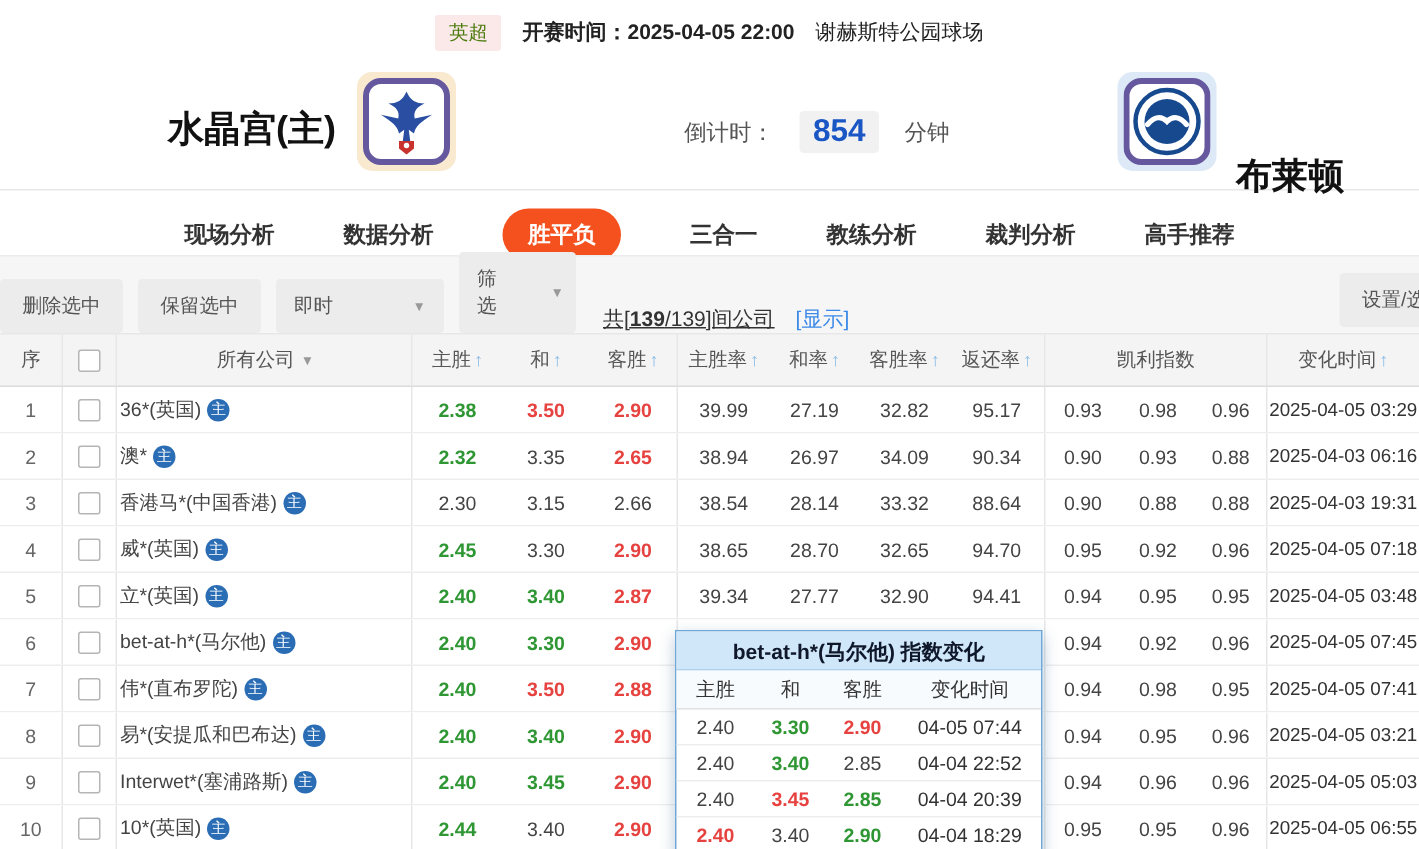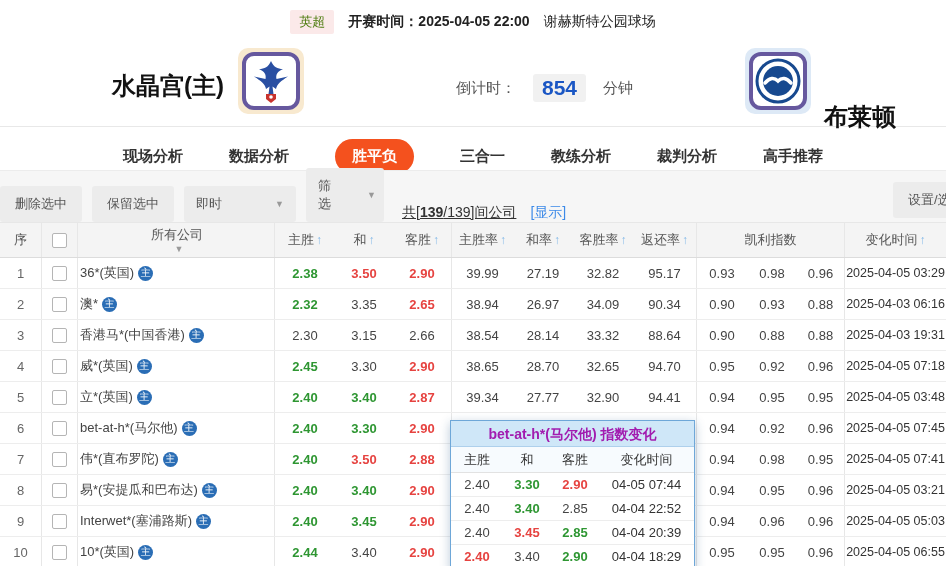--- a/index.html
+++ b/index.html
@@ -44,21 +44,21 @@
   .count-text b { font-weight:bold; }
   .show-link { font-size:14px; color:#3c8ae8; margin-left:4px; cursor:pointer; white-space:nowrap; }
   .settings-btn { position:absolute; left:893px; top:11px; }
 
   
   .oddstable { position:absolute; top:222px; left:0; width:946px; }
   .grid { display:grid; grid-template-columns:42px 36px 197px 60px 58px 59px 61px 60px 60px 64px 50px 50px 48px 101px; }
   .thead { height:36px; align-items:center; background:#f4f4f4; border-top:1px solid #e7e7e7;
     border-bottom:1px solid #dcdcdc; font-size:13px; color:#555; }
   .thead > div { text-align:center; white-space:nowrap; }
-  .th-company { text-align:left !important; padding-left:2px;flex-direction:column; }
+  .th-company { text-align:left !important; padding-left:2px; }
   .arr { color:#85b9e8; font-size:12px; margin-left:2px; }
   .hcaret { color:#999; font-size:9px; margin-left:4px; }
   .kelly-head { grid-column:11 / span 3; }
   .trow { height:31px; align-items:center; border-bottom:1px solid #ededed; font-size:13px; color:#444; background:#fff; }
   .trow > div { text-align:center; white-space:nowrap; }
   .cell-idx { color:#666; }
   .cb { width:15px; height:15px; border:1px solid #b5b5b5; border-radius:2px; background:#fff; margin:0 auto; cursor:pointer; }
   .cell-company { text-align:left !important; padding-left:2px; display:flex; align-items:center; gap:4px; cursor:pointer; }
   .host-badge { width:15px; height:15px; border-radius:50%; background:#2a6db5; color:#fff; font-size:10px;
     display:inline-flex; align-items:center; justify-content:center; flex:none; }
@@ -66,21 +66,21 @@
   .cell-company.sep { justify-content:flex-start; }
   .c-g { color:#2e9632; font-weight:bold; }
   .c-r { color:#e64340; font-weight:bold; }
   .c-n { color:#444; }
   .cell-time { font-size:12.5px; color:#333; }
 
   
   .popup { position:absolute; left:450px; top:420px; width:245px; background:#fff; z-index:10;
     border:1px solid #6ea7d8; box-shadow:0 3px 10px rgba(30,80,130,.3); }
   .popup-title { height:26px; line-height:26px; background:#cfe7f8; border-bottom:1px solid #aed0ec;
-    text-align:center; font-size:14px; font-weight:bold; color:#a21caf; white-space:nowrap; }
+    text-align:center; font-size:14px; font-weight:bold; color:#0f172a; white-space:nowrap; }
   .pgrid { display:grid; grid-template-columns:52px 48px 48px 95px; align-items:center; }
   .phead { height:26px; font-size:13px; color:#333; background:#f7fbfe; border-bottom:1px solid #e2e2e2; }
   .phead > div, .prow > div { text-align:center; white-space:nowrap; }
   .prow { height:24px; font-size:13px; color:#333; border-bottom:1px solid #ededed; }
 </style>
 </head>
 <body>
 
 <div class="stage">
 

